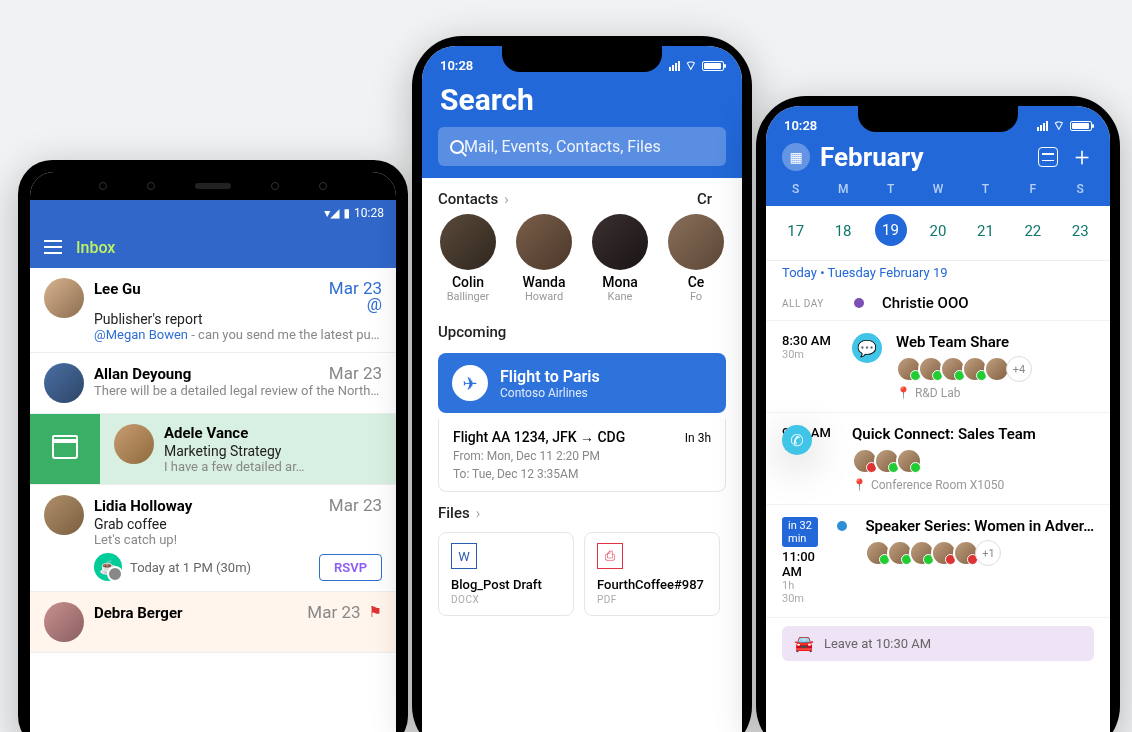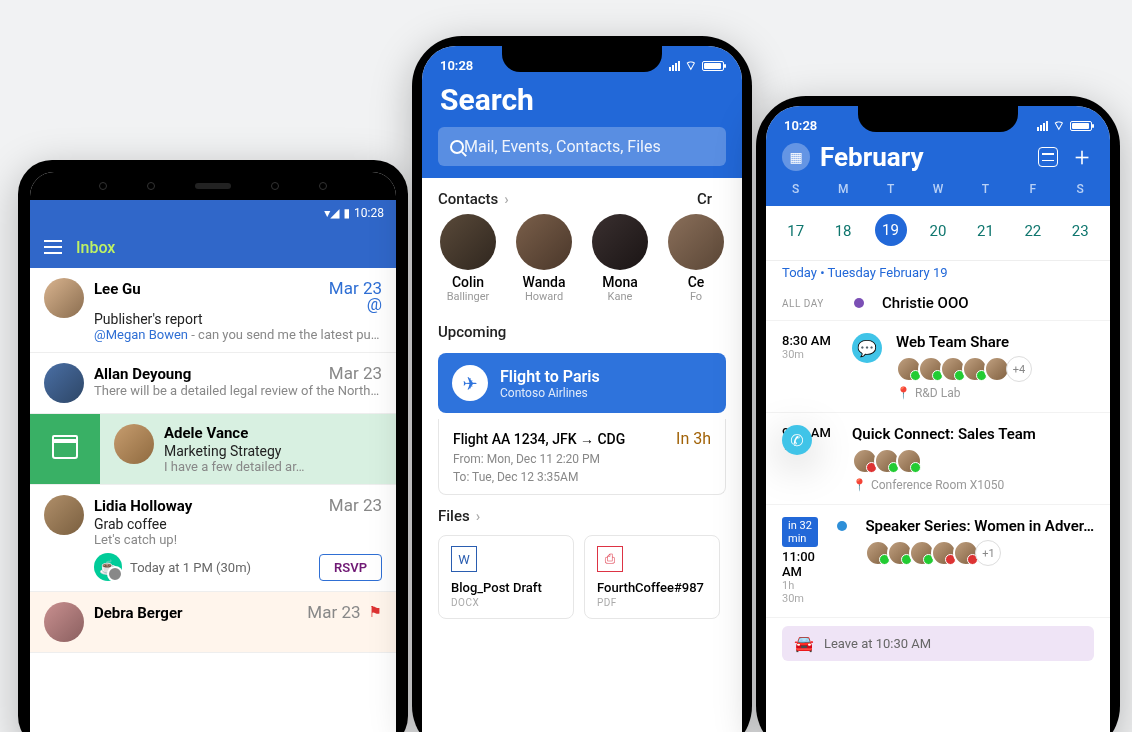--- a/index.html
+++ b/index.html
@@ -88,21 +88,21 @@
   .archive-icon{ width:26px;height:20px;border:2px solid #fff;border-radius:3px;position:relative;}
   .archive-icon::before{content:'';position:absolute;top:-6px;left:-2px;right:-2px;height:4px;border:2px solid #fff;border-radius:2px;}
   .swipe .msg-inner{ flex:1; background:#d8f0e1; padding:10px 14px; display:flex; gap:10px;}
   .swipe .sender, .swipe .subj{ }
   .swipe .msg-body{ flex:1;}
 
   .rsvp-row{ display:flex; align-items:center; gap:8px; margin-top:6px;}
   .ev-icon{ width:28px;height:28px;border-radius:50%;background:#0c9;display:flex;align-items:center;justify-content:center;color:#fff;font-size:14px;position:relative;}
   .ev-icon::after{content:'';position:absolute;right:-1px;bottom:-1px;width:12px;height:12px;border-radius:50%;background:#888;border:2px solid #fff;}
   .rsvp-txt{ color:#666; font-size:13px;}
-  .rsvp-btn{ margin-left:auto; border:1.5px solid #2f6fd4; color:#701a75; padding:5px 14px; border-radius:4px; font-size:13px; font-weight:600;}
+  .rsvp-btn{ margin-left:auto; border:1.5px solid #2f6fd4; color:#8b5cf6; padding:5px 14px; border-radius:4px; font-size:13px; font-weight:600;}
   .flag{ color:#d33; font-size:15px;}
 
   
   .p2-header{ background:#2268d8; padding-bottom:12px;}
   .p2-title{ color:#fff; font-size:30px; font-weight:700; padding:6px 18px 10px;}
   .search-bar{ margin:0 16px; background:rgba(255,255,255,.25); border-radius:6px; padding:10px 12px; display:flex; align-items:center; gap:0; color:#fff;}
   .mag{ width:14px;height:14px;border:2px solid #fff;border-radius:50%;position:relative;}
   .mag::after{content:'';position:absolute;width:6px;height:2px;background:#fff;bottom:-3px;right:-5px;transform:rotate(45deg);}
   .section-h{ display:flex; align-items:center; gap:6px; padding:12px 16px 6px; font-size:15px; color:#222; font-weight:500;}
   .section-h .chev{ color:#aaa;}
@@ -111,21 +111,21 @@
   .cav{ width:56px;height:56px;border-radius:50%;background:#ccc;margin:0 auto 4px; background-size:cover;background-position:center;}
   .cname{ font-size:14px; font-weight:500;}
   .csub{ font-size:11px; color:#999;}
   .upcoming-card{ margin:6px 16px; background:#2e73dc; border-radius:8px; color:#fff; padding:12px 14px; display:flex; gap:12px; align-items:center;}
   .plane-ico{ width:36px;height:36px;border-radius:50%;background:#fff;display:flex;align-items:center;justify-content:center;color:#2e73dc;font-size:18px;}
   .uc-title{ font-weight:600; font-size:16px;}
   .uc-sub{ font-size:12px; opacity:.85;}
   .flight-block{ margin:0 16px; border:1px solid #e6e6e6; border-top:none; border-radius:0 0 8px 8px; padding:10px 14px;}
   .flight-row{ display:flex; justify-content:space-between; align-items:baseline;}
   .flight-title{ font-size:14px; font-weight:500;}
-  .inh{ font-size:16px; color:#a16207;}
+  .inh{ font-size:12px; color:#000000;}
   .flight-det{ font-size:12px; color:#888; margin-top:4px;}
   .files-row{ display:flex; gap:10px; padding:4px 16px;}
   .file-card{ border:1px solid #e6e6e6; border-radius:8px; padding:10px 12px; width:136px;}
   .ficon{ width:26px;height:26px;border:1px solid #888;display:flex;align-items:center;justify-content:center;font-size:13px;margin-bottom:8px;}
   .ficon.w{ color:#2a5db0;border-color:#2a5db0;}
   .ficon.p{ color:#d34;border-color:#d34;}
   .fname{ font-size:13px; font-weight:500; white-space:nowrap; overflow:hidden; text-overflow:ellipsis;}
   .ftype{ font-size:10px; color:#aaa; letter-spacing:.5px; margin-top:2px;}
 
   

